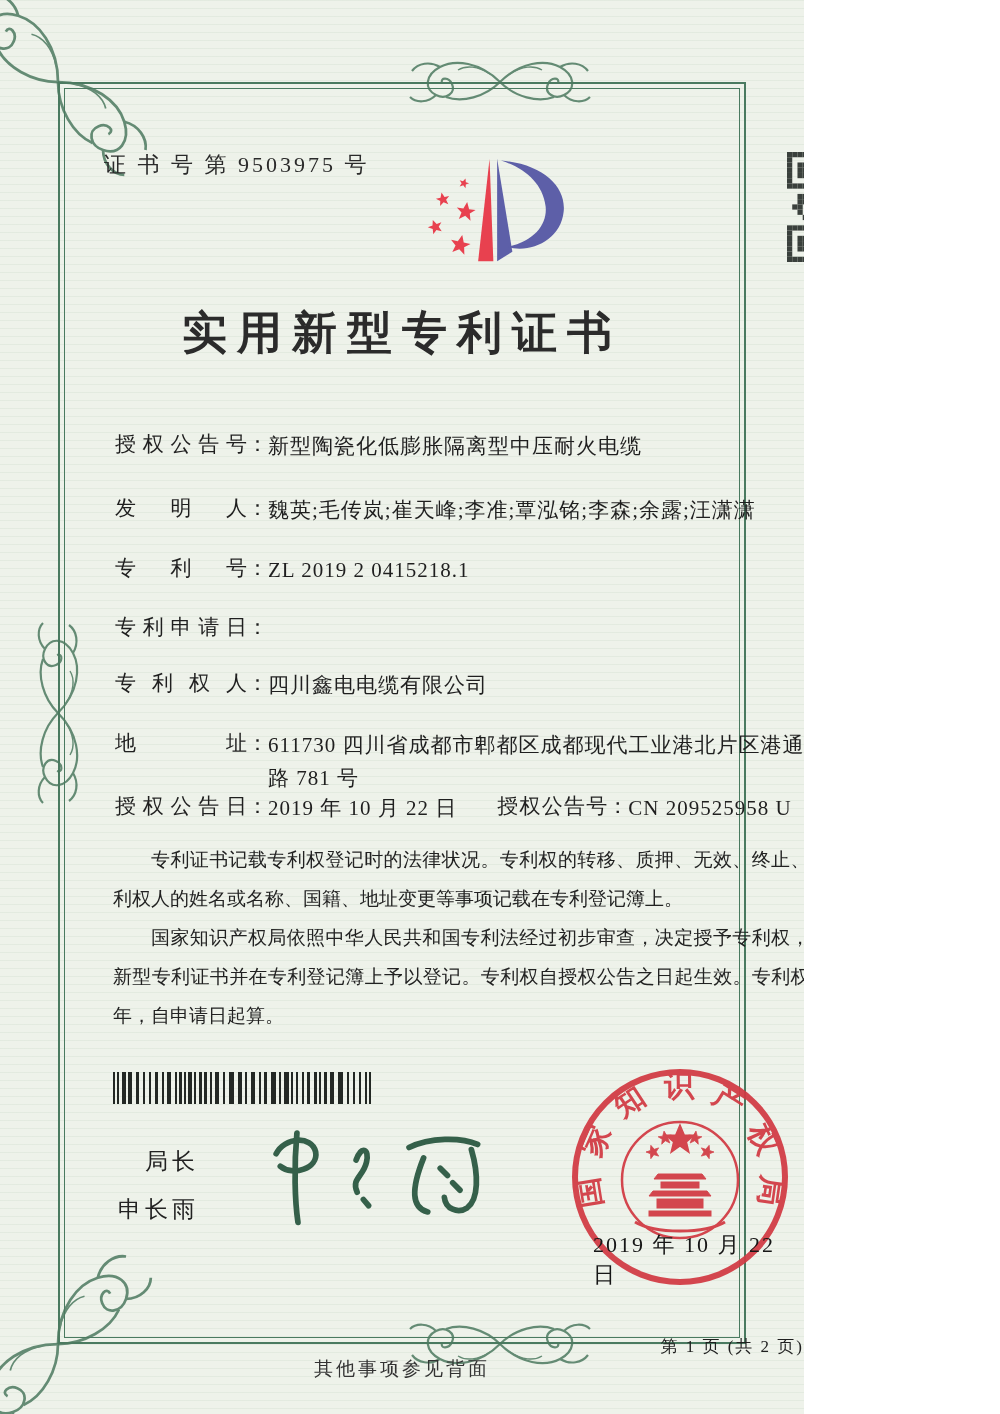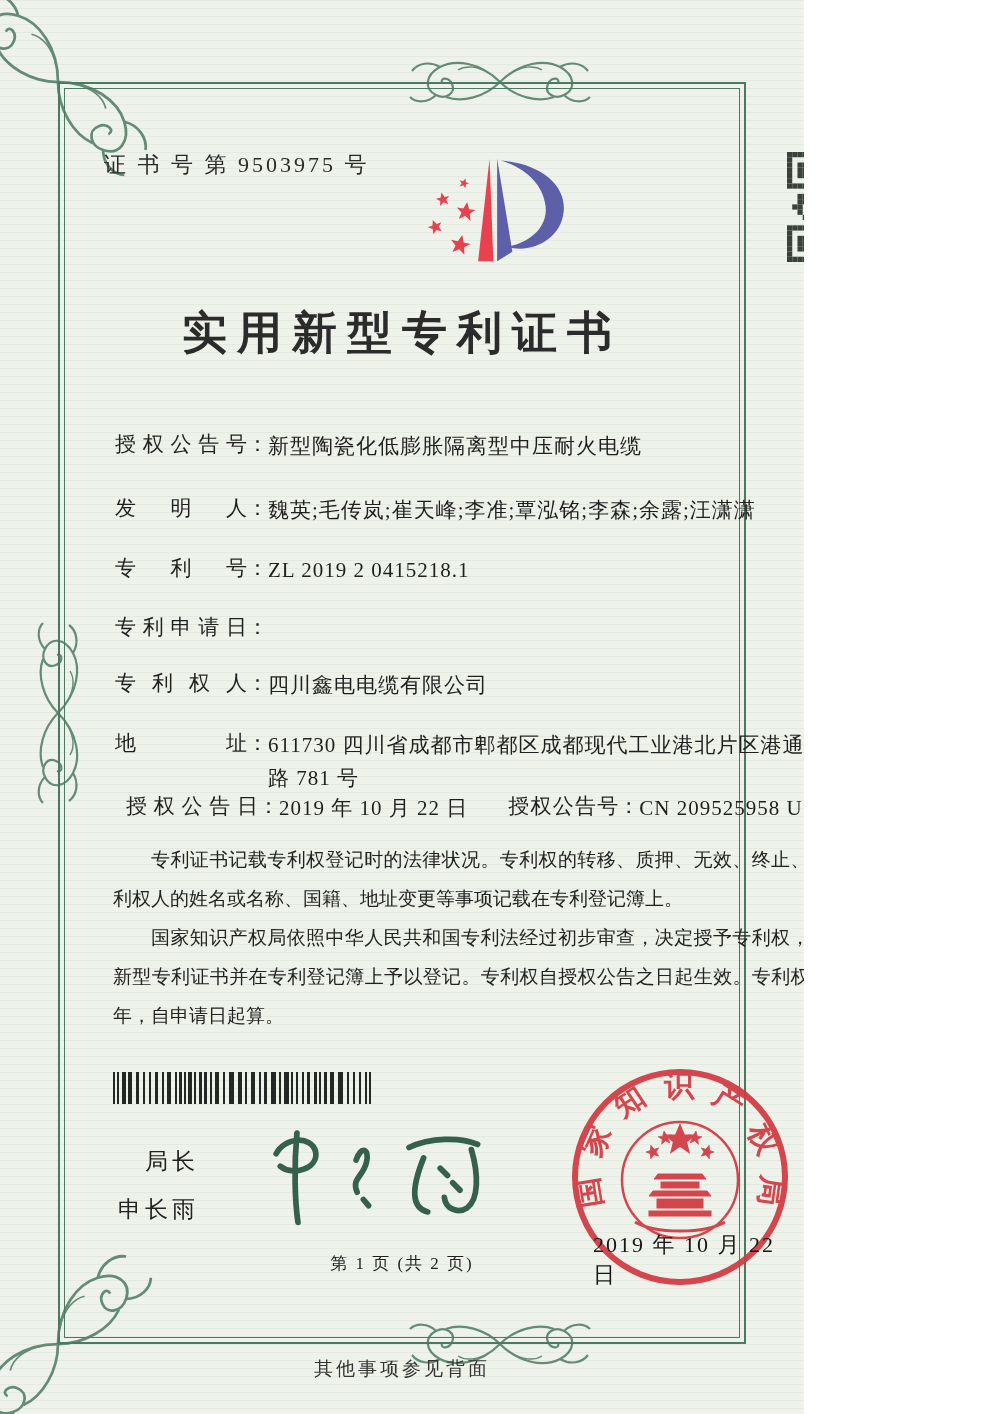--- a/index.html
+++ b/index.html
@@ -18,34 +18,34 @@
   .cert-no{position:absolute; left:104px; top:150px; font-size:22px; letter-spacing:3px; color:#2a2a2a;}
   .logo{position:absolute; left:405px; top:146px;}
   .qr{position:absolute; left:787px; top:152px;}
   .title{position:absolute; left:0; top:303px; width:100%; text-align:center;
     font-size:45px; font-weight:bold; letter-spacing:10px; color:#2b2b2b;}
   .field{position:absolute; left:115px; width:770px; font-size:21px; display:flex; align-items:flex-start;}
   .flabel{display:inline-block; width:132px; text-align:justify; text-align-last:justify; flex:0 0 132px;}
   .colon{flex:0 0 auto;}
   .fvalue{letter-spacing:1px; line-height:33px;}
   .addr-value{width:600px;}
-  .grant-pair{display:flex;margin-left:11px;}
+  .grant-pair{display:flex;}
   .grant-second{margin-left:40px;}
   .grant-second .flabel{width:110px; flex:0 0 110px;}
   .body-text{position:absolute; left:113px; width:774px; font-size:19px; line-height:39px;
     text-align:justify; color:#222;}
   .body-text p{margin:0; text-indent:2em;}
   .barcode{position:absolute; left:113px; top:1072px;}
   .director{position:absolute; left:118px; top:1146px; font-size:23px; letter-spacing:4px; color:#222;
     font-family:"Liberation Sans","DejaVu Sans",sans-serif;}
   .director div{margin-bottom:17px;text-align:right;}
   .signature{position:absolute; left:245px; top:1106px;}
   .seal{position:absolute; left:565px; top:1062px; opacity:.93;}
   .seal-date{position:absolute; left:593px; top:1230px; font-size:22px; letter-spacing:2px; color:#161616; z-index:5;}
-  .page-info{position:absolute; left:0; top:1252px; width:100%; text-align:center; font-size:17px; letter-spacing:2px;}
+  .page-info{position:absolute; left:0; top:1335px; width:100%; text-align:right; font-size:17px; letter-spacing:2px;}
   .back-note{position:absolute; left:0; top:1356px; width:100%; text-align:center; font-size:19px; letter-spacing:3px; color:#333;}
 </style>
 </head>
 <body>
 
 <div class="page">
 
   <div class="frame">
     <div class="frame-inner"></div>
   </div>

